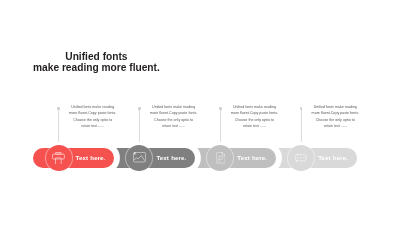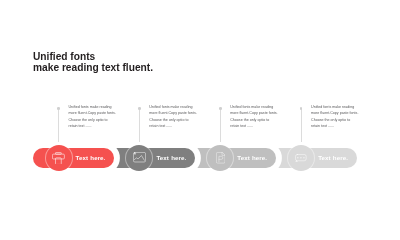--- a/index.html
+++ b/index.html
@@ -1,35 +1,35 @@
 <!DOCTYPE html>
 <html><head>
 <meta charset="utf-8">
 <style>
   html,body{margin:0;padding:0;}
   body{width:400px;height:225px;background:#ffffff;font-family:"Liberation Sans",sans-serif;overflow:hidden;}
-  .stage{position:relative;width:400px;height:225px;background:#fff;}
+  .stage{position:relative;width:400px;height:225px;background:#fff;text-align:center;}
   .title{position:absolute;left:33px;top:51px;font-weight:bold;font-size:10.2px;line-height:11.3px;color:#231f20;transform:translateZ(0);}
   .card{position:absolute;top:0;left:0;width:400px;height:225px;}
   .pill{position:absolute;height:19.5px;border-radius:10px;box-shadow:0 0 0 5.9px #fff;}
   .circle{position:absolute;width:26px;height:26px;border-radius:50%;box-shadow:0 0 0 1px rgba(255,255,255,.42);}
   .pilltext{position:absolute;color:#fff;font-size:6.2px;font-weight:bold;white-space:nowrap;letter-spacing:0.05px;word-spacing:0.5px;transform:translateZ(0);}
   .stem{position:absolute;width:1px;background:#dcdcdc;}
   .stemdot{position:absolute;width:2.6px;height:2.6px;border-radius:50%;background:#d0d0d0;}
   .body{position:absolute;font-size:3.63px;line-height:6.45px;color:#58585a;width:48.5px;transform:translateZ(0);}
   .ico{position:absolute;}
   .ico svg{display:block;}
 </style>
 </head>
 <body>
 
 <div class="stage">
   <div class="title">
     <div>Unified fonts</div>
-    <div>make reading text fluent.</div>
+    <div>make reading more fluent.</div>
   </div>
   <div id="cards">
       <div class="card" style="z-index: 20;">
         <div class="body" style="left: 68.5px; top: 104px;">Unified fonts make reading more fluent.Copy paste fonts. Choose the only optio to retain text ......</div>
         <div class="stem" style="left: 58.1px; top: 107.5px; height: 37.5px;"></div>
         <div class="stemdot" style="left: 57.3px; top: 107px;"></div>
         <div class="pill" style="left: 32.8px; top: 148.3px; width: 81.6px; background: rgb(245, 81, 79);"></div>
         <div class="pilltext" style="left: 75.6px; top: 154.1px;">Text here.</div>
         <div class="circle" style="left: 45.6px; top: 145px; background: rgb(245, 81, 79);"></div>
         <div class="ico" style="left: 52.2px; top: 151.55px; width: 12.8px; height: 12.9px;">

